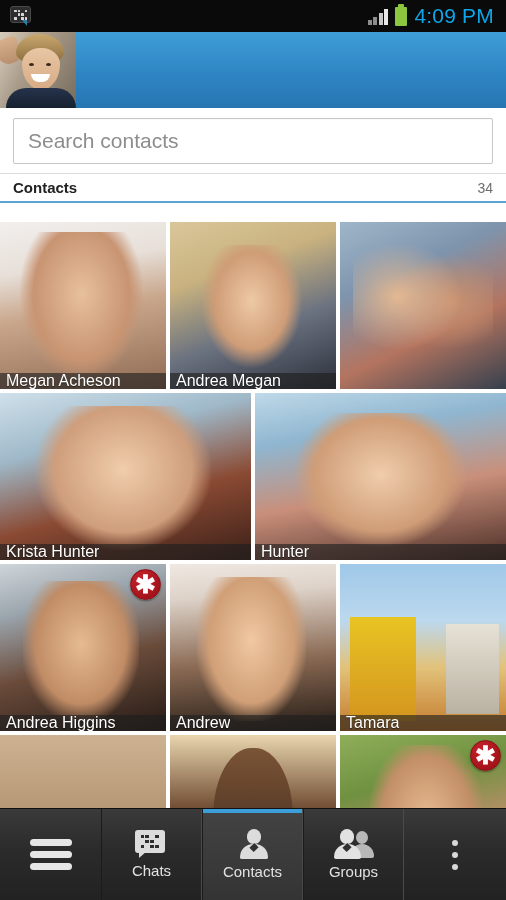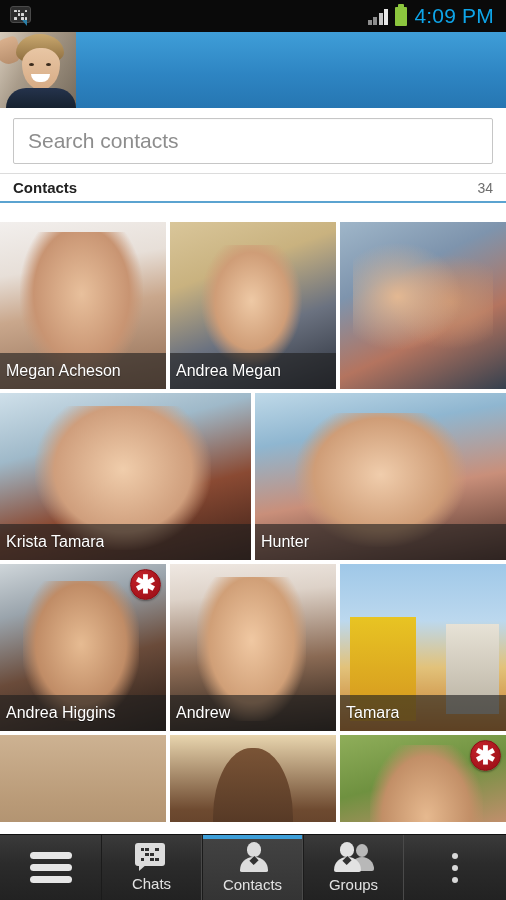--- a/index.html
+++ b/index.html
@@ -129,21 +129,21 @@
   .grid {
     position:absolute; left:0; top:222px; right:0; bottom:78px;
     background:#ffffff; overflow:hidden;
   }
   .grid-row { display:flex; gap:4px; margin-bottom:4px; height:167px; }
   .tile {
     position:relative; flex:1 1 0; overflow:hidden; background:#cfcfcf;
   }
   .tile .photo { position:absolute; inset:0; }
   .tile .namebar {
-    position:absolute; left:0; right:0; bottom:0; height:36px;
+    position:absolute; left:0; right:0; bottom:0; height:16px;
     background:rgba(30,30,30,.62);
     display:flex; align-items:center; padding:0 6px;
   }
   .tile .name {
     color:#ffffff; font-size:16px; white-space:nowrap; overflow:hidden;
     text-shadow:0 1px 1px rgba(0,0,0,.55);
   }
   .badge-new {
     position:absolute; right:5px; top:5px; width:31px; height:31px;
     border-radius:50%; background:radial-gradient(circle at 35% 30%, #c4232b 0%, #a3121a 75%, #7d0a11 100%);
@@ -185,21 +185,21 @@
   .p-partial1 { background:linear-gradient(180deg,#cdb292 0%,#b99a77 40%,#9b7e5e 100%); }
   .p-partial2 { background:linear-gradient(180deg,#e8d5ae 0%,#6e4a30 45%,#3a2617 100%); }
   .p-partial2::after { content:""; position:absolute; left:26%; top:8%; width:48%; height:86%;
     background:linear-gradient(180deg,#7a5436 0%, #4a3020 70%); border-radius:48% 48% 30% 30%; }
   .p-partial3 { background:linear-gradient(165deg,#8fae5a 0%,#6f9140 30%,#c08f6c 62%,#2e1f18 100%); }
   .p-partial3::after { content:""; position:absolute; left:18%; top:6%; width:68%; height:90%;
     background:radial-gradient(ellipse at 50% 48%, #e6b98f 0%, #c28f67 55%, rgba(100,70,50,0) 74%); }
 
   
   .navbar {
-    position:absolute; left:0; right:0; bottom:0; height:66px;
+    position:absolute; left:0; right:0; bottom:0; height:92px;
     background:linear-gradient(180deg,#3a3a3a 0%,#2b2b2b 45%,#222222 100%);
     display:flex; align-items:stretch;
     border-top:1px solid #111;
   }
   .nav-cell {
     display:flex; flex-direction:column; align-items:center; justify-content:center;
     position:relative; gap:4px;
   }
   .nav-edge { width:101px; }
   .nav-tab { width:101px; border-left:1px solid #1b1b1b; border-right:1px solid #4a4a4a; }
@@ -319,21 +319,21 @@
       </div>
       <div class="tile">
         <div class="photo p-alex"></div>
       </div>
     </div>
 
     <div class="grid-row">
       <div class="tile">
         <div class="photo p-krista"></div>
         <div class="namebar">
-          <span class="name">Krista Tamara</span>
+          <span class="name">Krista Hunter</span>
         </div>
       </div>
       <div class="tile">
         <div class="photo p-jiaxin"></div>
         <div class="namebar">
           <span class="name">Hunter</span>
         </div>
       </div>
     </div>
 

